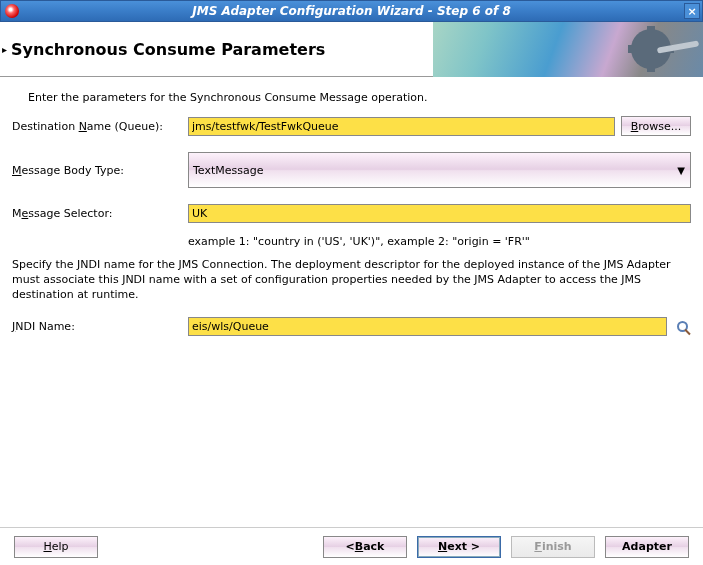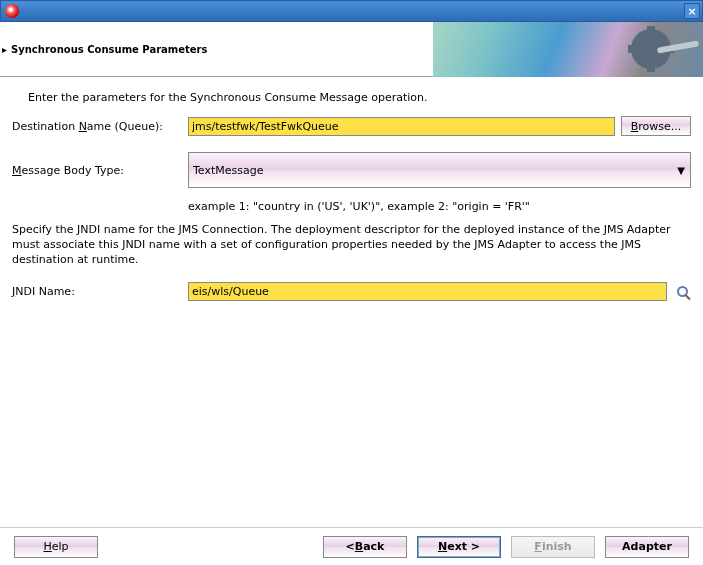--- a/index.html
+++ b/index.html
@@ -37,21 +37,21 @@
   }
   .banner {
     height: 55px;
     background: #fff;
     border-bottom: 1px solid #999;
     display: flex; align-items: center; justify-content: space-between;
     position: relative;
   }
   .banner-left { display:flex; align-items:center; padding-left:2px;}
   .banner-arrow { font-size: 10px; margin-right: 4px; color:#000;}
-  .banner-title { font-size: 10px; font-weight: bold; color: #000; }
+  .banner-title { font-size: 16px; font-weight: bold; color: #000; }
   .banner-art {
     width: 270px; height: 55px;
     background: linear-gradient(110deg, #a8d5c5 0%, #7fc4c8 20%, #4a9dd0 45%, #c8a8d0 65%, #888 78%, #6a8aa8 100%);
     position: relative;
     overflow:hidden;
   }
   .gear {
     position:absolute; right:35px; top:10px;
     width:34px; height:34px; border-radius:50%;
     background: radial-gradient(circle, #333 20%, transparent 22%), #5a6a7a;
@@ -122,20 +122,21 @@
     color:#999; cursor:default;
     background: linear-gradient(to bottom,#f5f5f5,#eaeaea);
     border-color:#bbb;
   }
 </style>
 </head>
 <body>
 
 <div class="titlebar">
   <div class="titlebar-icon"></div>
+  <div class="titlebar-title">JMS Adapter Configuration Wizard - Step 6 of 8</div>
   <div class="titlebar-close">×</div>
 </div>
 
 <div class="banner">
   <div class="banner-left">
     <span class="banner-arrow">▸</span>
     <span class="banner-title">Synchronous Consume Parameters</span>
   </div>
   <div class="banner-art">
     <div class="gear"></div>
@@ -156,20 +157,24 @@
   </div>
 
   <div class="form-row">
     <label class="form-label"><span class="ul">M</span><span>essage Body Type:</span></label>
     <div class="select">
       <span>TextMessage</span>
       <span class="select-arrow">▼</span>
     </div>
   </div>
 
+  <div class="form-row">
+    <label class="form-label"><span>M</span><span class="ul">e</span><span>ssage Selector:</span></label>
+    <input type="text" value="UK" style="">
+  </div>
   <div class="hint">example 1: "country in ('US', 'UK')", example 2: "origin = 'FR'"</div>
 
   <p class="para">Specify the JNDI name for the JMS Connection.  The deployment descriptor for the deployed instance of the JMS Adapter must associate this JNDI name with a set of configuration properties needed by the JMS Adapter to access the JMS destination at runtime.</p>
 
   <div class="form-row">
     <label class="form-label"><span class="ul">J</span><span>NDI Name:</span></label>
     <input type="text" value="eis/wls/Queue" style="">
     <span class="lookup-icon">
         <span class="magnifier"></span>
       </span>

